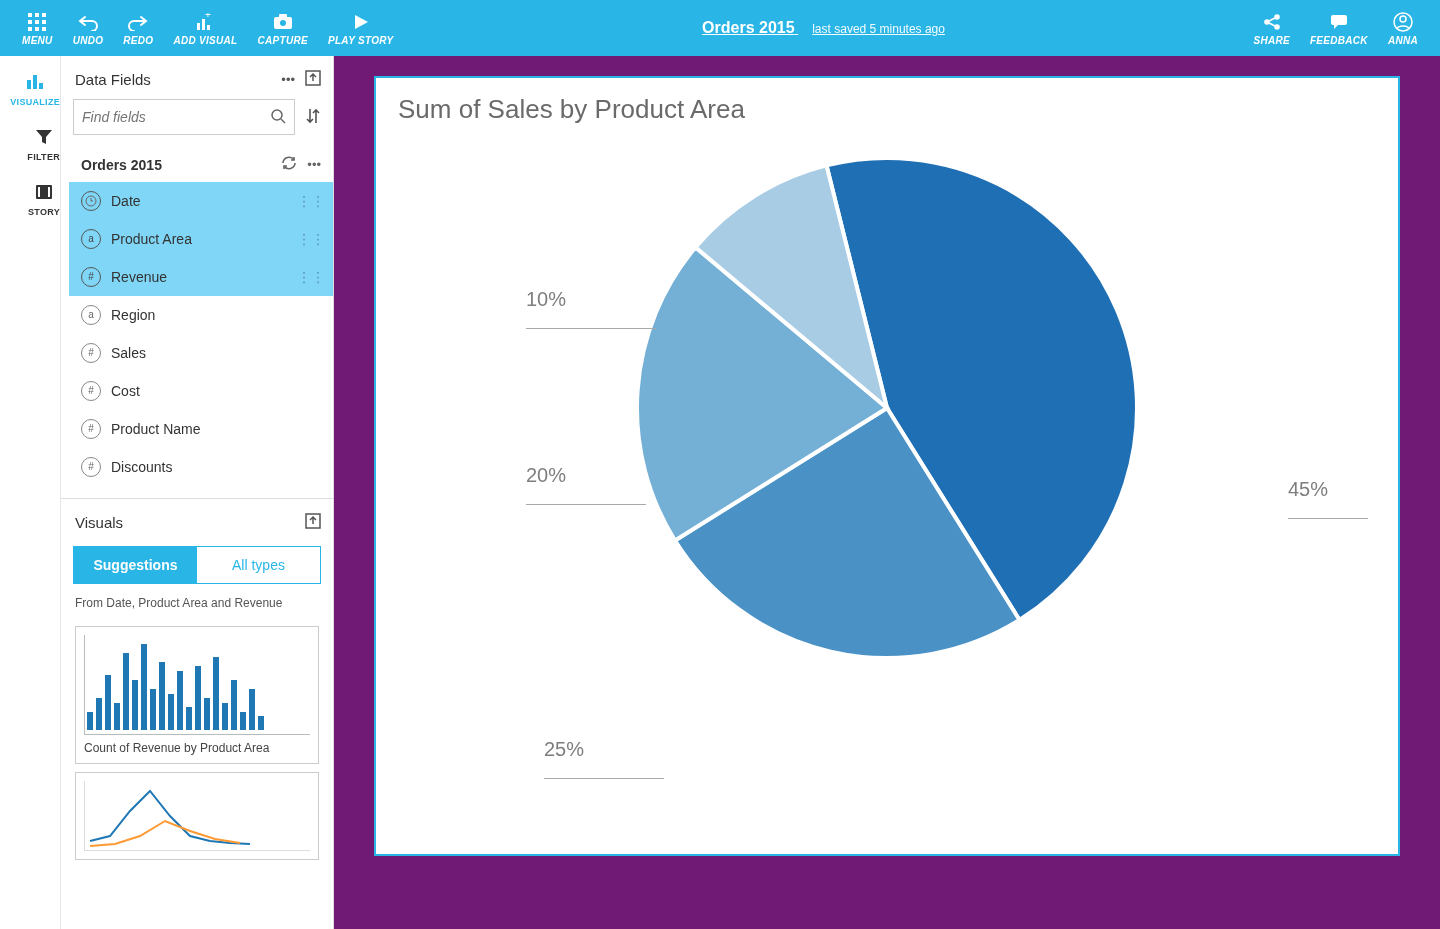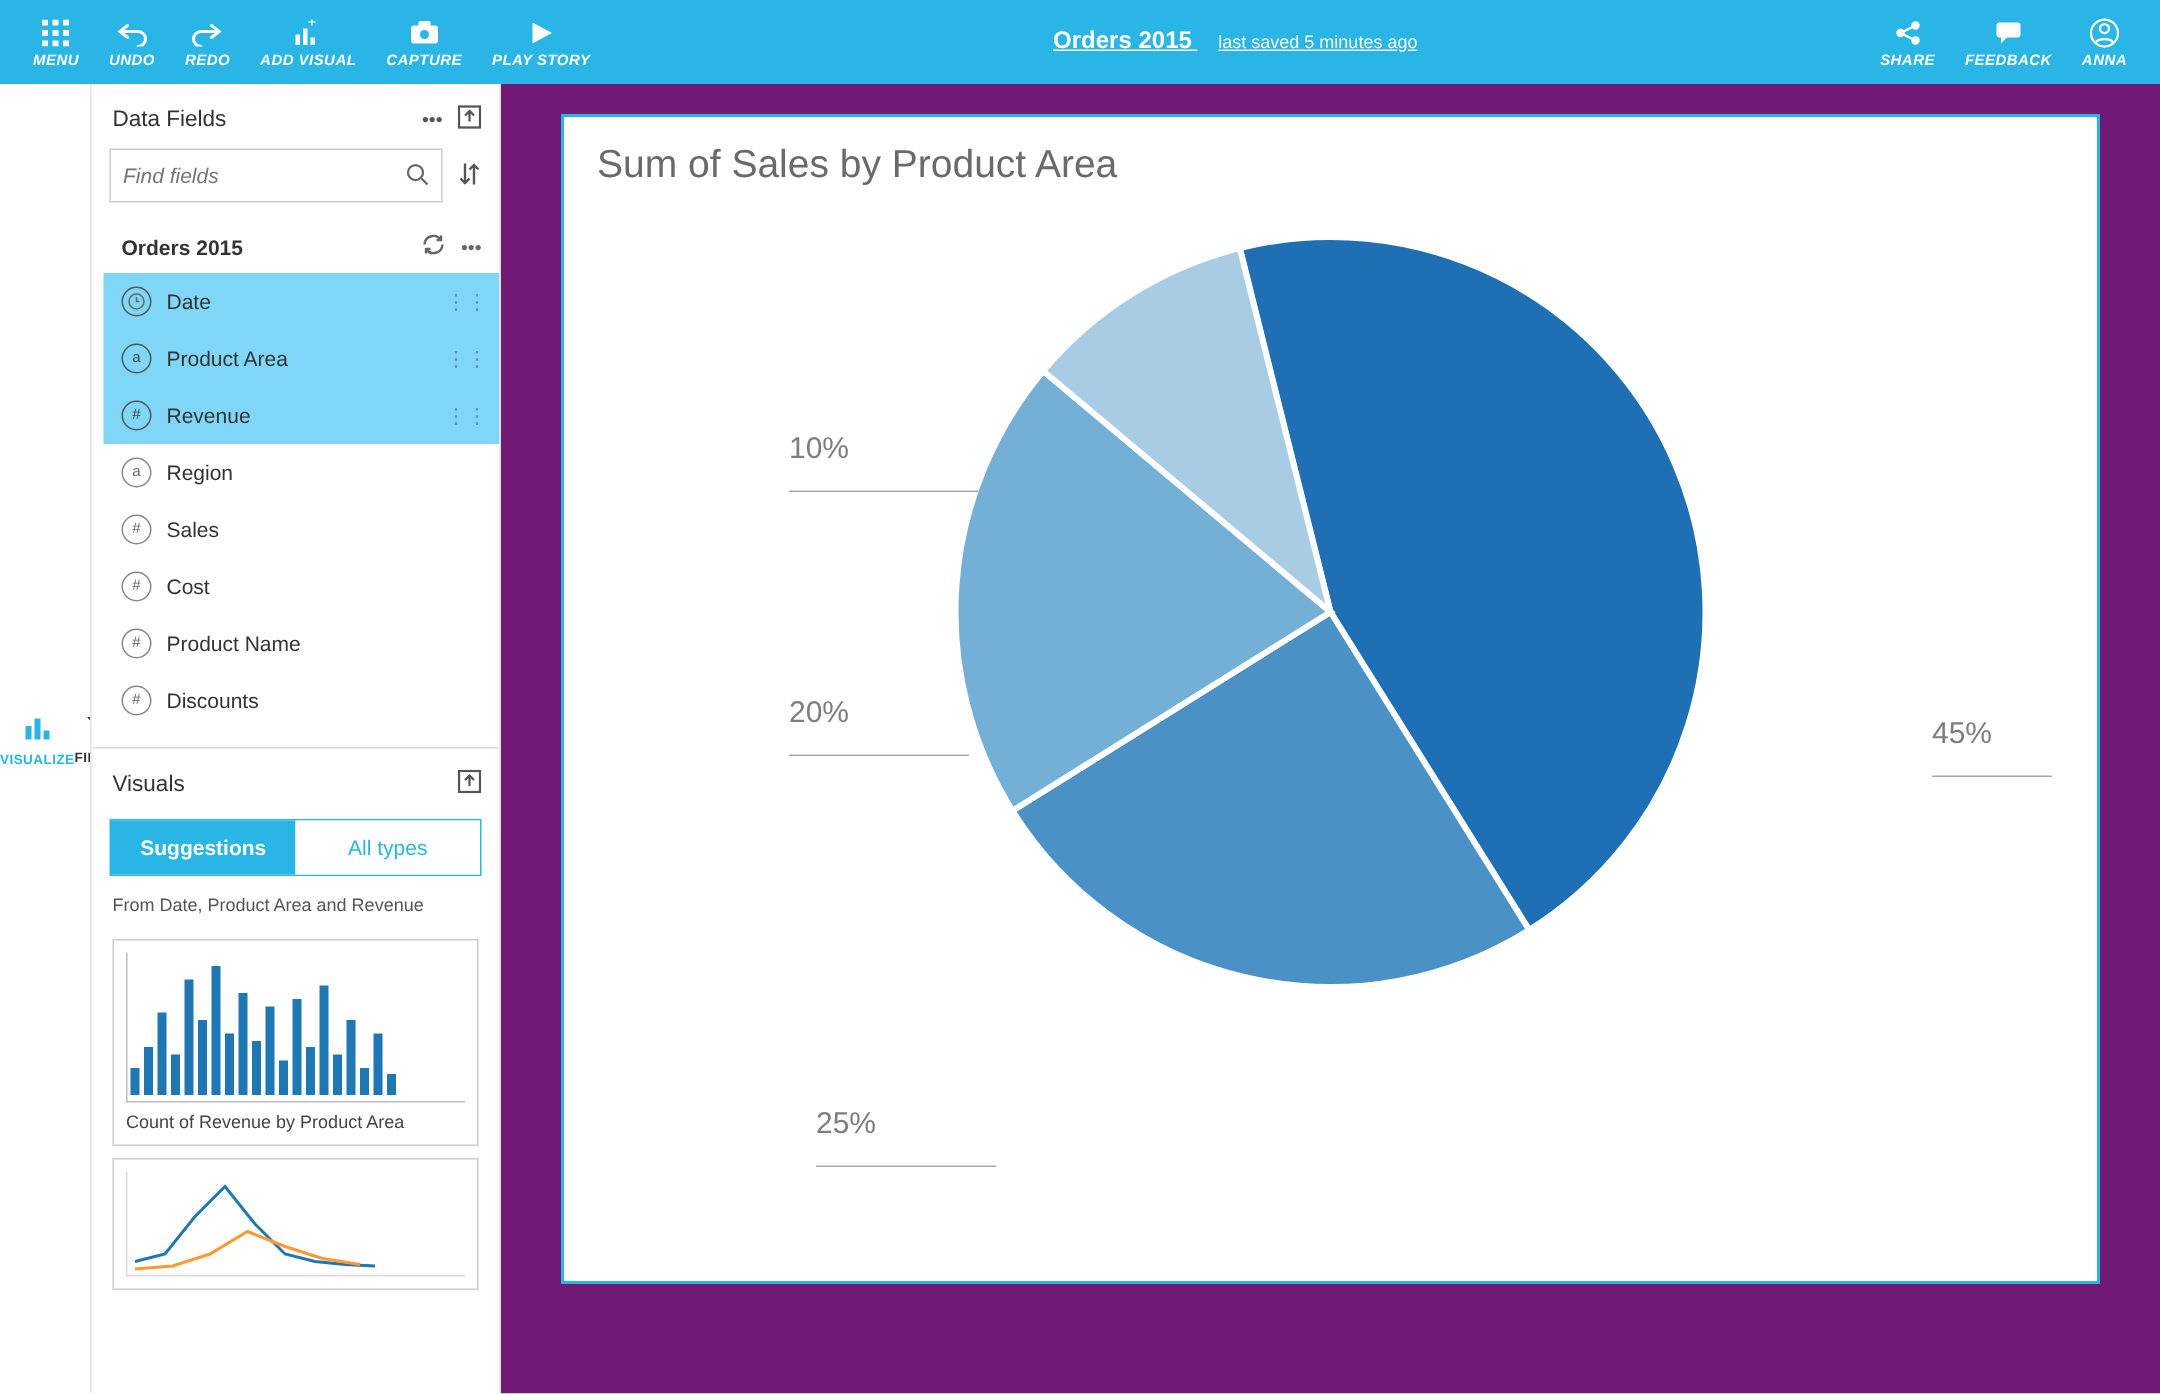--- a/index.html
+++ b/index.html
@@ -10,21 +10,21 @@
 .topbar .btn { display: flex; flex-direction: column; align-items: center; justify-content: center; cursor: pointer; padding: 4px 10px; }
 .topbar .btn .icon { height: 22px; display:flex; align-items:center; justify-content:center; }
 .topbar .btn .lbl { font-size: 10px; font-weight: 700; letter-spacing: .3px; margin-top: 2px; font-style: italic; }
 .topbar .center { flex: 1; text-align: center; text-decoration: underline; }
 .topbar .center .title { font-weight: 700; font-size: 16px; }
 .topbar .center .saved { font-size: 12px; opacity: .95; margin-left: 14px; }
 .topbar .right { display:flex; }
 
 
 .layout { display:flex; height: calc(929px - 56px); }
-.rail { width: 60px; background:#fff; border-right: none; padding-top: 8px; display:flex; align-items:center; }
+.rail { width: 60px; background:#fff; border-right: none; padding-top: 8px; display:flex; flex-direction:column; align-items:flex-end; }
 .rail .ritem { display:flex; flex-direction:column; align-items:center; margin: 8px 0 14px; cursor:pointer; color:#333; }
 .rail .ritem.active { color:#29b6e6; }
 .rail .ritem .rlbl { font-size: 9px; font-weight:700; margin-top:4px; letter-spacing:.3px; }
 
 
 .panel { width: 274px; border-left: 1px solid #e6e6e6; border-right: 1px solid #ddd; background:#fff; overflow-y:auto; }
 .panel .hdr { display:flex; align-items:center; padding: 14px 12px 10px 14px; }
 .panel .hdr .t { font-size:15px; color:#333; flex:1; }
 .panel .hdr .hicon { margin-left:10px; color:#555; cursor:pointer; }
 

